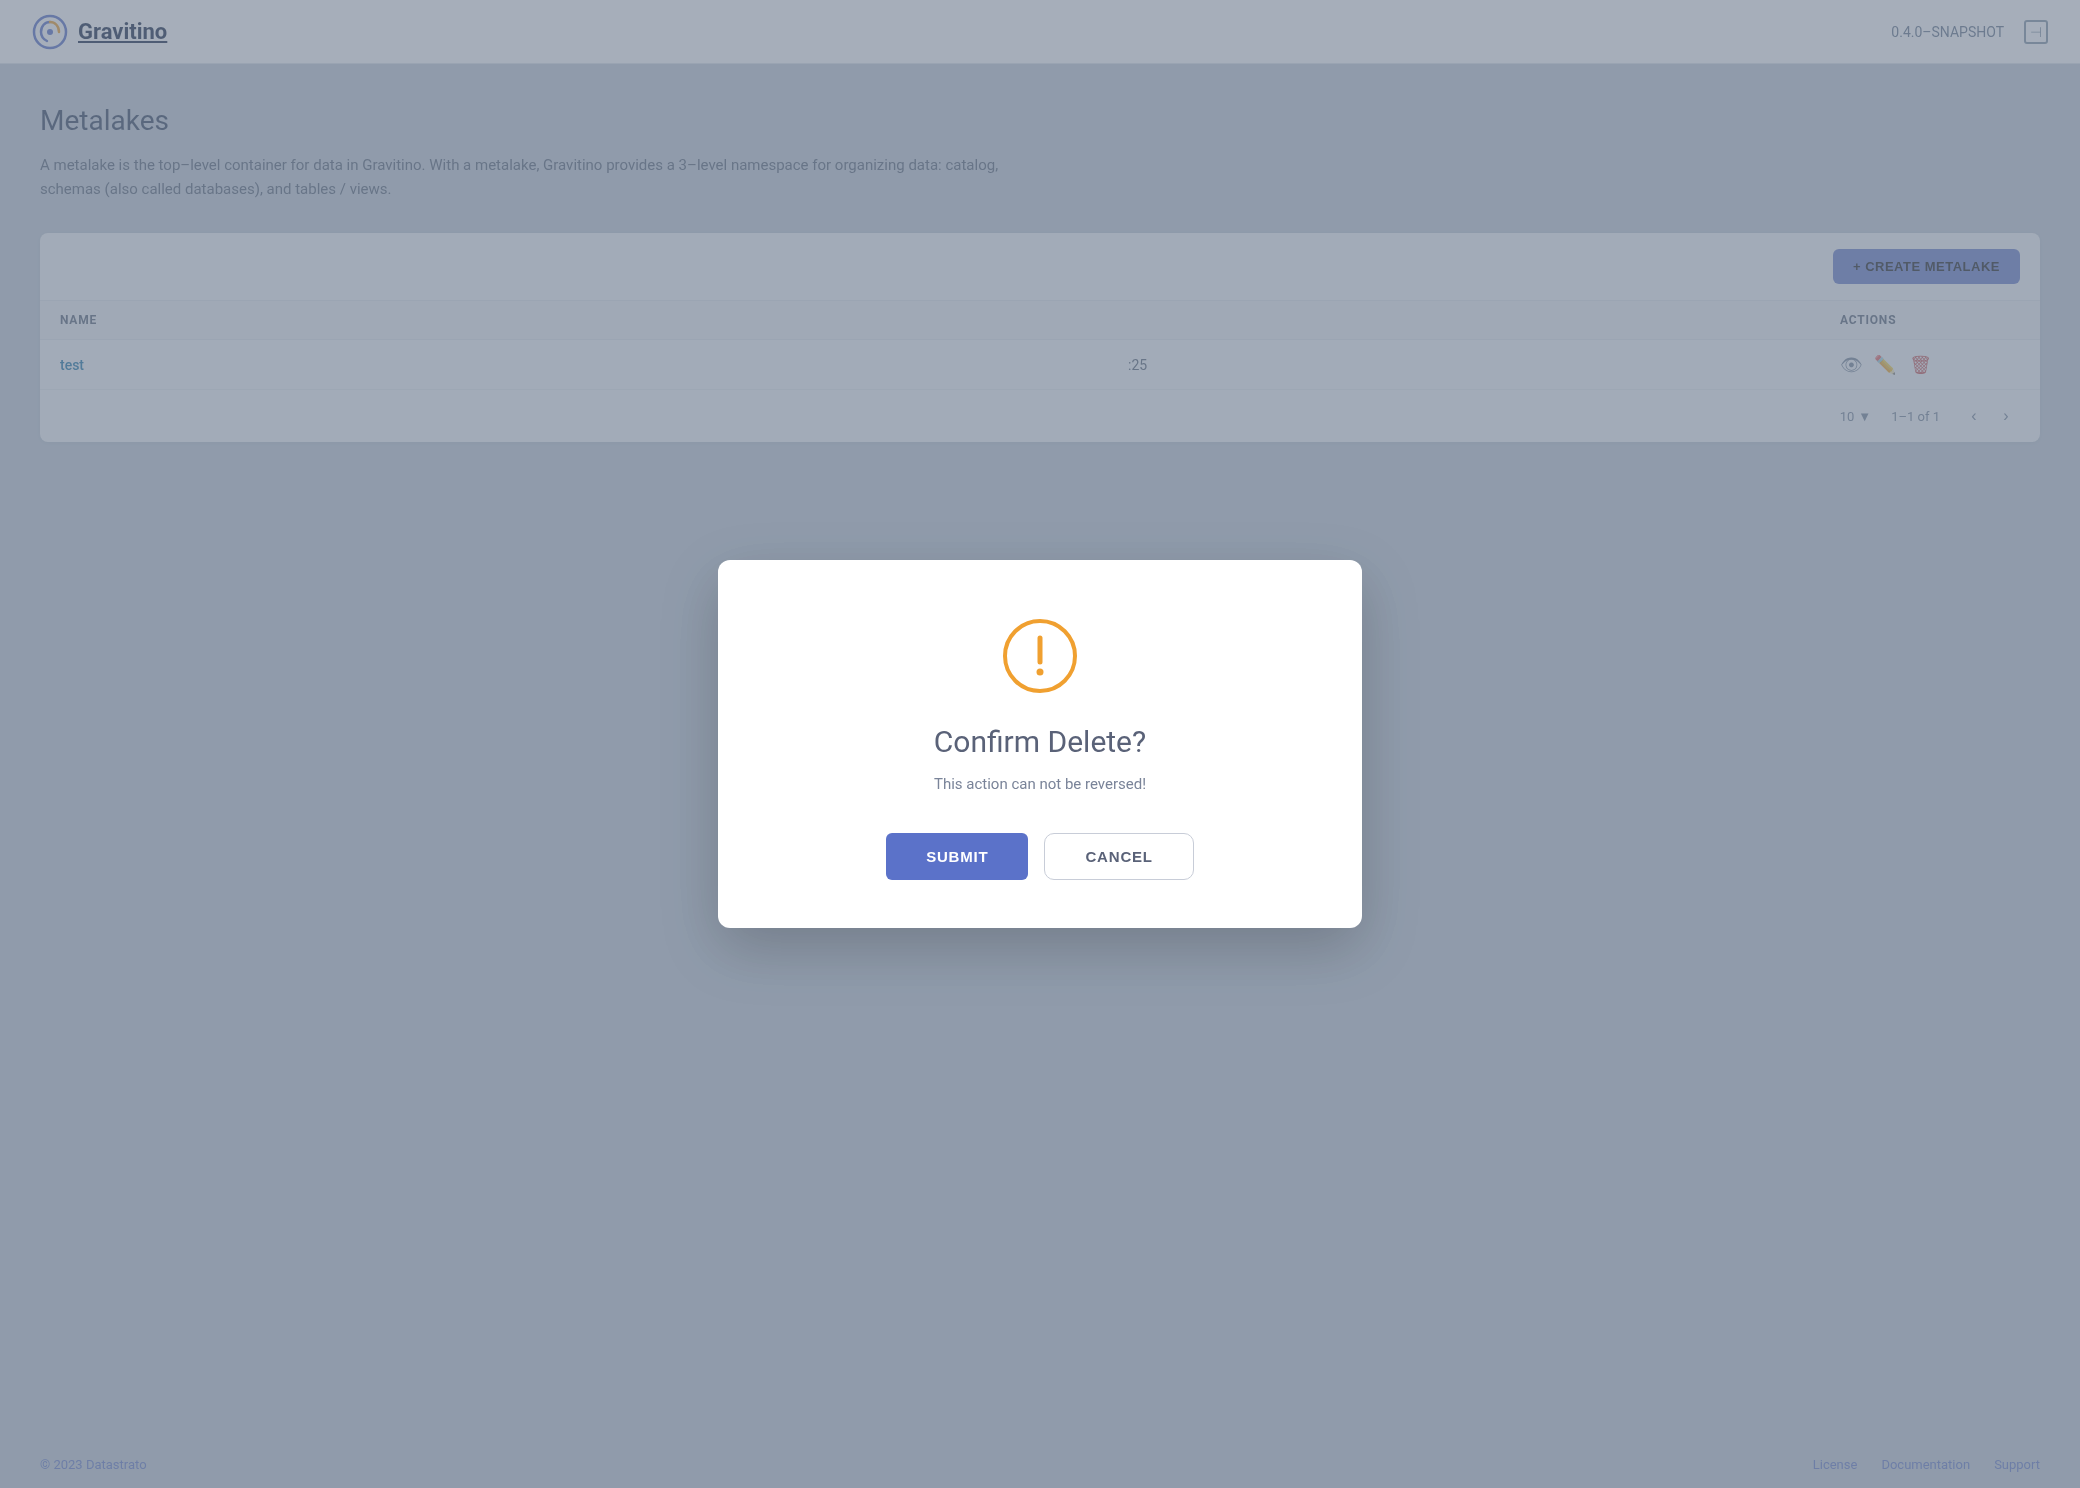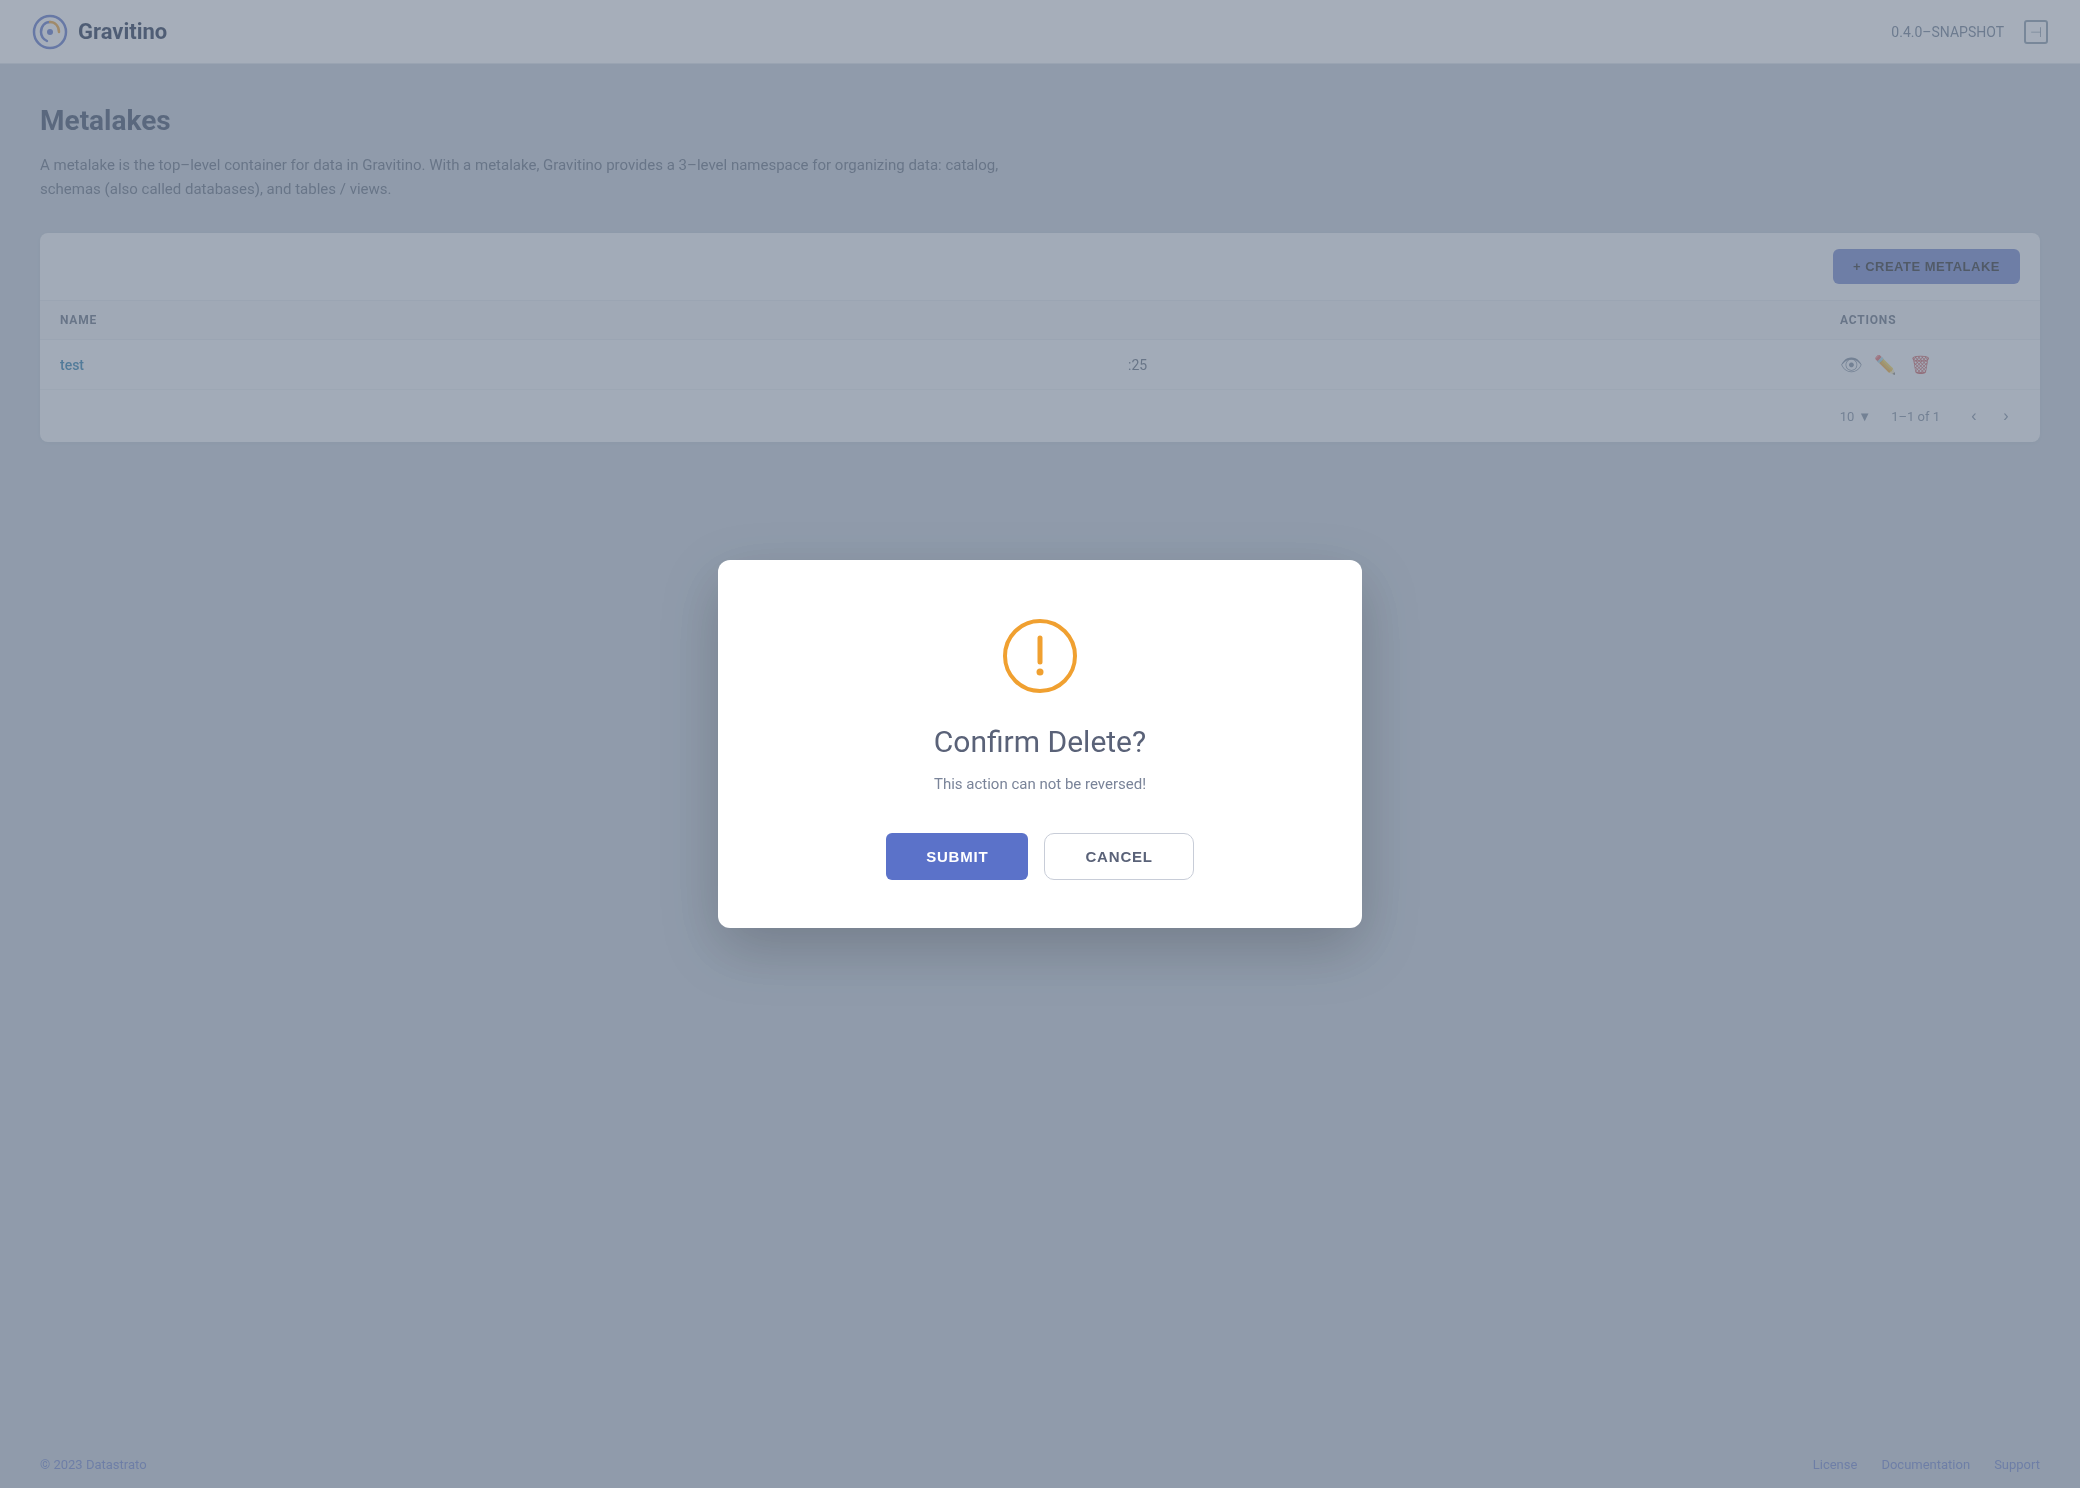--- a/index.html
+++ b/index.html
@@ -39,20 +39,21 @@
 
     .logo-icon {
       width: 36px;
       height: 36px;
     }
 
     .logo-text {
       font-size: 22px;
       font-weight: 700;
       color: #1e2d4a;
+      text-decoration: underline;
     }
 
     .header-right {
       display: flex;
       align-items: center;
       gap: 20px;
       color: #6b7a90;
       font-size: 14px;
     }
 
@@ -70,21 +71,21 @@
     }
 
     
     .main-content {
       padding: 40px 40px 80px;
       opacity: 0.7;
     }
 
     .page-title {
       font-size: 28px;
-      font-weight: 700;
+      font-weight: 400;
       color: #1e2d4a;
       margin-bottom: 16px;
     }
 
     .page-description {
       font-size: 15px;
       color: #4a5568;
       line-height: 1.6;
       max-width: 1000px;
       margin-bottom: 32px;

